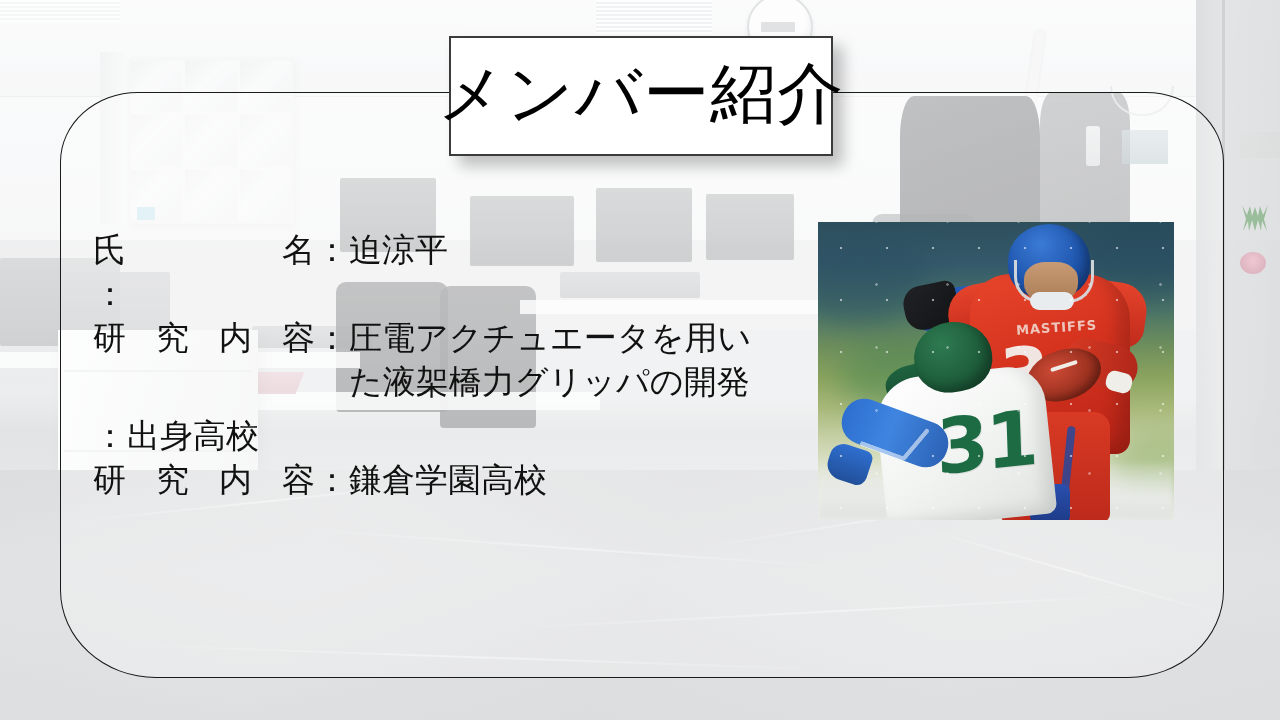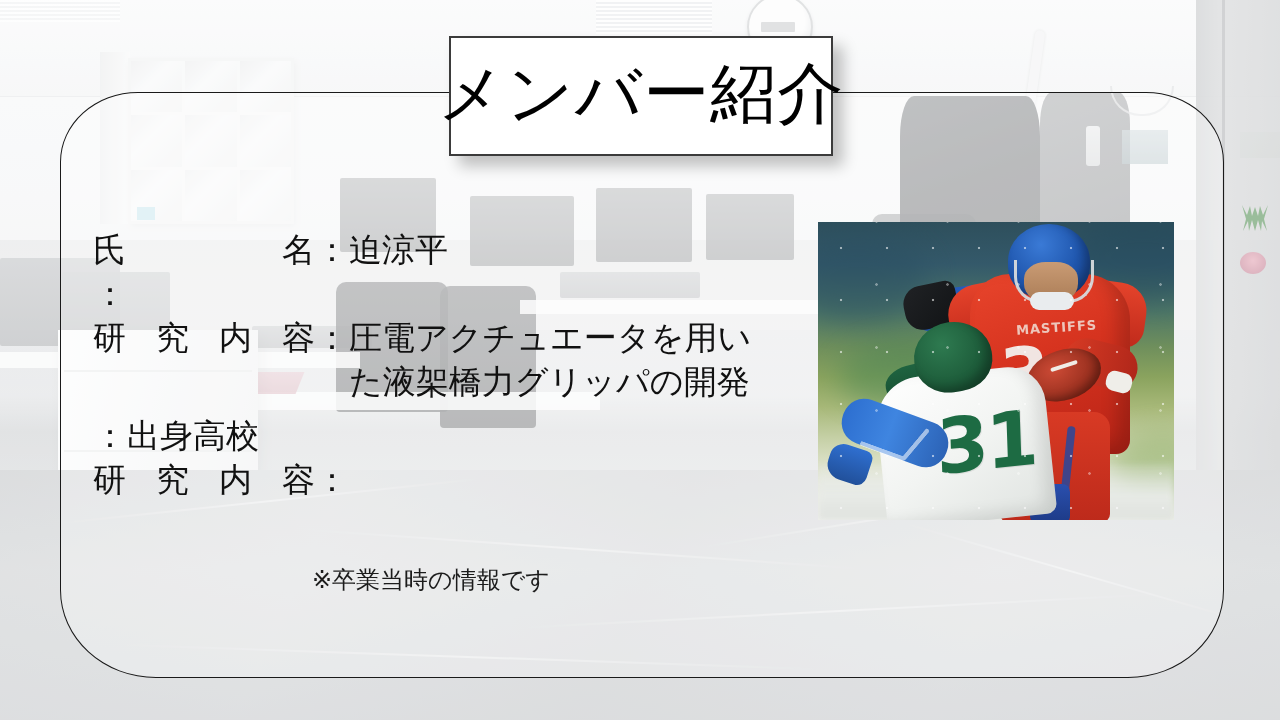--- a/index.html
+++ b/index.html
@@ -611,25 +611,25 @@
     <div class="info-spacer"></div>
 
     <div class="info-row">
       <span class="info-colon">：</span>
       <span class="info-value">出身高校</span>
     </div>
 
     <div class="info-row">
       <span class="info-label">研究内容</span>
       <span class="info-colon">：</span>
+      <span class="info-value">鎌倉学園高校</span>
     </div>
 
   </div>
 
-  <div class="footnote">※卒業当時の情報です</div>
 
   <div class="photo">
     <div class="ph-bg"></div>
 
     <div class="ph-blur-blob" style="left:-30px; top:10px;  width:140px; height:90px;  background:#2a4f62; opacity:.5;"></div>
     <div class="ph-blur-blob" style="left:250px; top:-10px; width:150px; height:90px;  background:#21475a; opacity:.45;"></div>
     <div class="ph-blur-blob" style="left:20px;  top:120px; width:130px; height:70px;  background:#2f7a4e; opacity:.35;"></div>
     <div class="ph-blur-blob" style="left:290px; top:210px; width:110px; height:70px;  background:#86a95b; opacity:.5;"></div>
     <div class="ph-field-white"></div>
 

